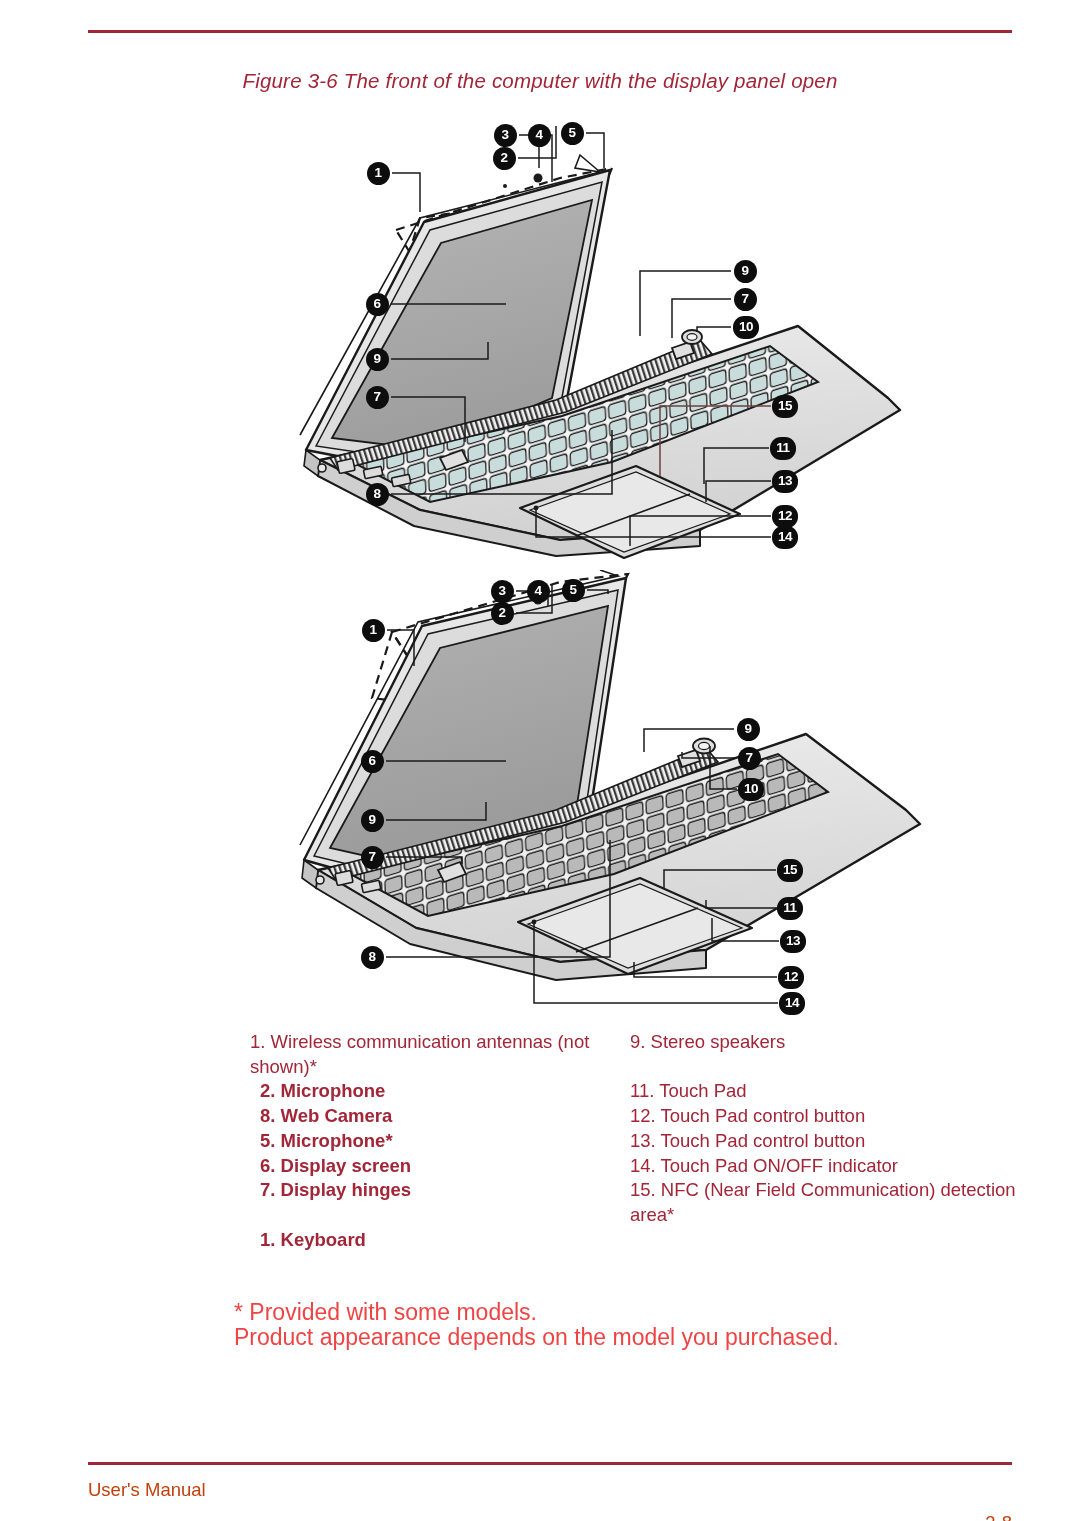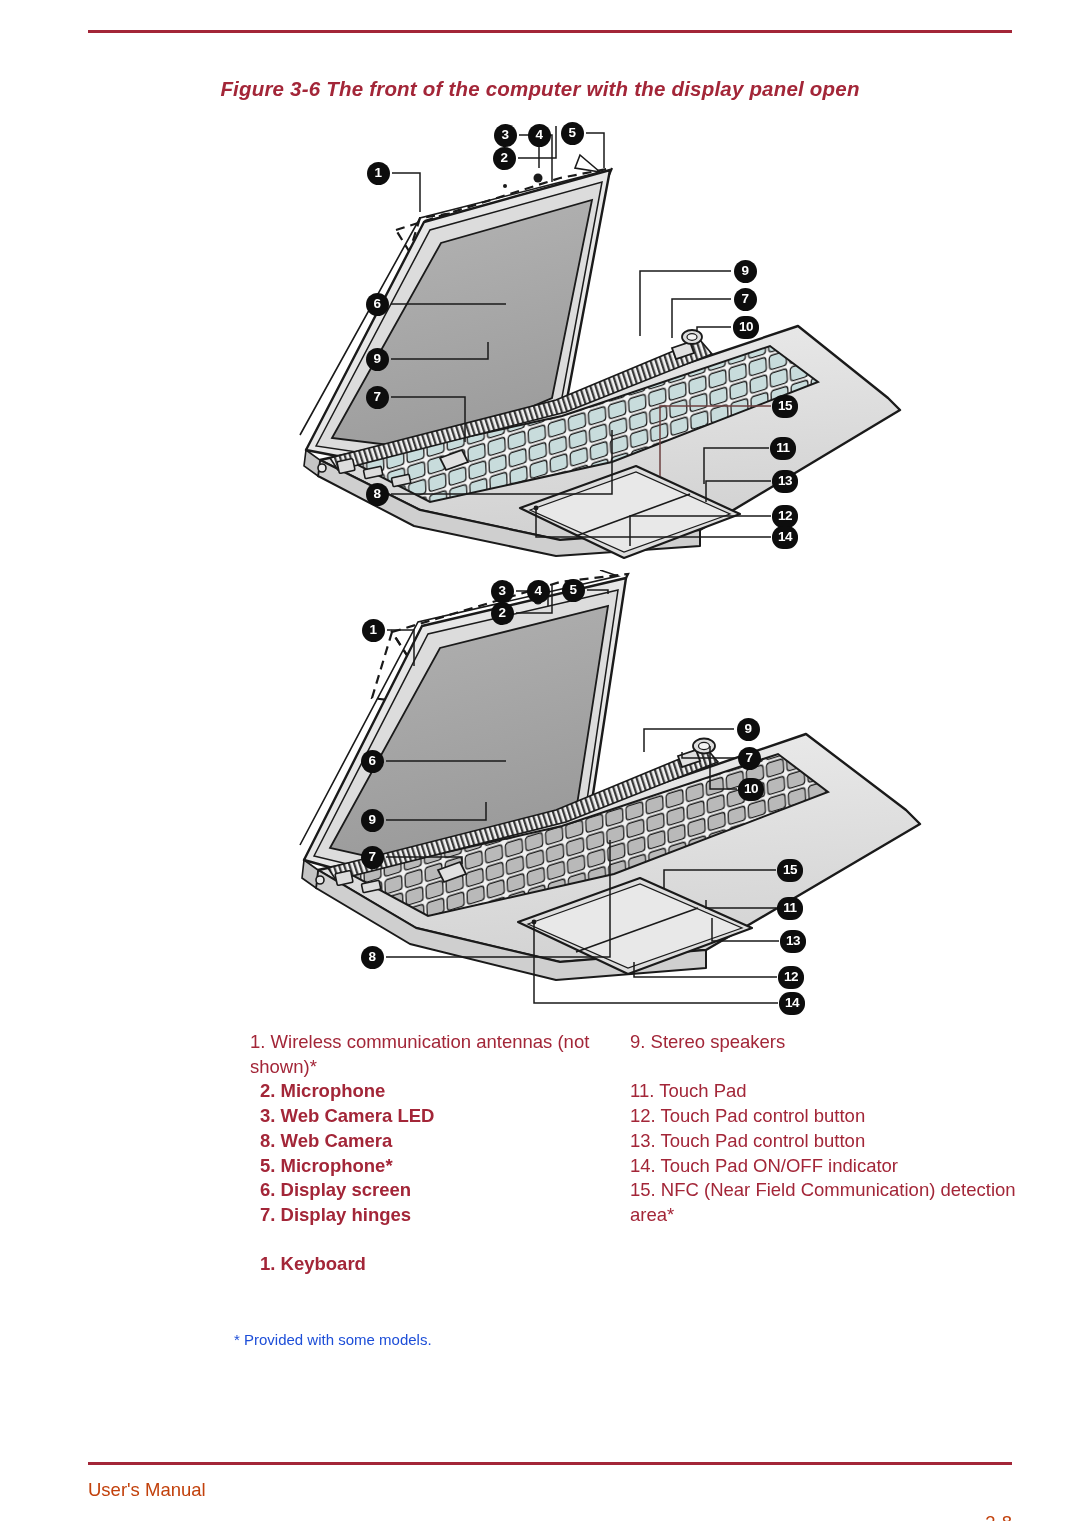--- a/index.html
+++ b/index.html
@@ -32,25 +32,24 @@
 
   
   .figure-caption {
     position: absolute;
     left: 0;
     top: 69px;
     width: 1080px;
     text-align: center;
     font-size: 20.5px;
     font-style: italic;
-    font-weight: bold;
+    font-weight: normal;
     letter-spacing: 0.2px;
     color: #a32638;
     white-space: nowrap;
-    margin-top: 8px;
   }
 
   
   .illus {
     position: absolute;
     left: 0;
     top: 0;
     width: 1080px;
   }
   .illus svg { display: block; }
@@ -84,24 +83,23 @@
   .cl-item { white-space: pre-wrap; }
   .cl-spacer { height: 24.7px; }
   .cl-num-pad { padding-left: 10px; font-weight: bold; }
 
   
   .footnotes {
     position: absolute;
     left: 234px;
     top: 1300px;
     width: 790px;
-    font-size: 15px;
+    font-size: 23px;
     line-height: 24.7px;
-    color: #1d4ed8;
-    margin-top: 28px;
+    color: #ef4444;
   }
 
   
   .footer-rule {
     position: absolute;
     left: 88px;
     top: 1462px;
     width: 924px;
     height: 2.5px;
     background: #a32638;
@@ -389,21 +387,20 @@
       <div style="position: absolute; left: 780px; top: 929.5px; width: 26px; height: 23px; border-radius: 11px; background: rgb(13, 13, 13); color: rgb(255, 255, 255); display: flex; align-items: center; justify-content: center; font-family: &quot;Liberation Sans&quot;, sans-serif; font-size: 13.5px; font-weight: bold; letter-spacing: -0.4px; line-height: 1;">13</div>
       <div style="position: absolute; left: 778px; top: 965.5px; width: 26px; height: 23px; border-radius: 11px; background: rgb(13, 13, 13); color: rgb(255, 255, 255); display: flex; align-items: center; justify-content: center; font-family: &quot;Liberation Sans&quot;, sans-serif; font-size: 13.5px; font-weight: bold; letter-spacing: -0.4px; line-height: 1;">12</div>
       <div style="position: absolute; left: 779px; top: 991.5px; width: 26px; height: 23px; border-radius: 11px; background: rgb(13, 13, 13); color: rgb(255, 255, 255); display: flex; align-items: center; justify-content: center; font-family: &quot;Liberation Sans&quot;, sans-serif; font-size: 13.5px; font-weight: bold; letter-spacing: -0.4px; line-height: 1;">14</div>
     </div>
 
   <div class="callout-list">
     <div class="cl-cols">
       <div class="cl-col-left">
         <div class="cl-item">1. Wireless communication antennas (not shown)*</div>
         <div class="cl-item cl-num-pad">2. Microphone</div>
-        <div class="cl-item cl-num-pad">3. Web Camera LED</div>
         <div class="cl-item cl-num-pad">8. Web Camera</div>
         <div class="cl-item cl-num-pad">5. Microphone*</div>
         <div class="cl-item cl-num-pad">6. Display screen</div>
         <div class="cl-item cl-num-pad">7. Display hinges</div>
         <div class="cl-spacer"></div>
         <div class="cl-item cl-num-pad">1. Keyboard</div>
       </div>
       <div class="cl-col-right">
         <div class="cl-item">9. Stereo speakers</div>
         <div class="cl-spacer"></div>
@@ -411,19 +408,20 @@
         <div class="cl-item">12. Touch Pad control button</div>
         <div class="cl-item">13. Touch Pad control button</div>
         <div class="cl-item">14. Touch Pad ON/OFF indicator</div>
         <div class="cl-item">15. NFC (Near Field Communication) detection area*</div>
       </div>
     </div>
   </div>
 
   <div class="footnotes">
     <div>* Provided with some models.</div>
+    <div>Product appearance depends on the model you purchased.</div>
   </div>
 
   <div class="footer-rule"></div>
   <div class="footer-left">User's Manual</div>
   <div class="footer-right">3-8</div>
 
 </div>
 
 </body></html>

